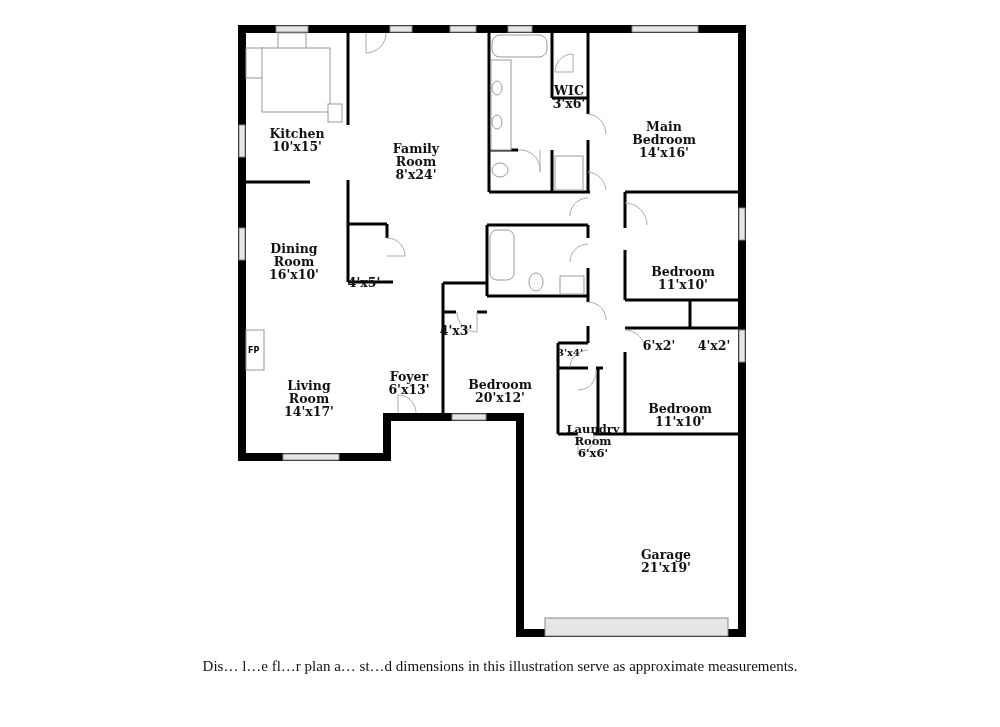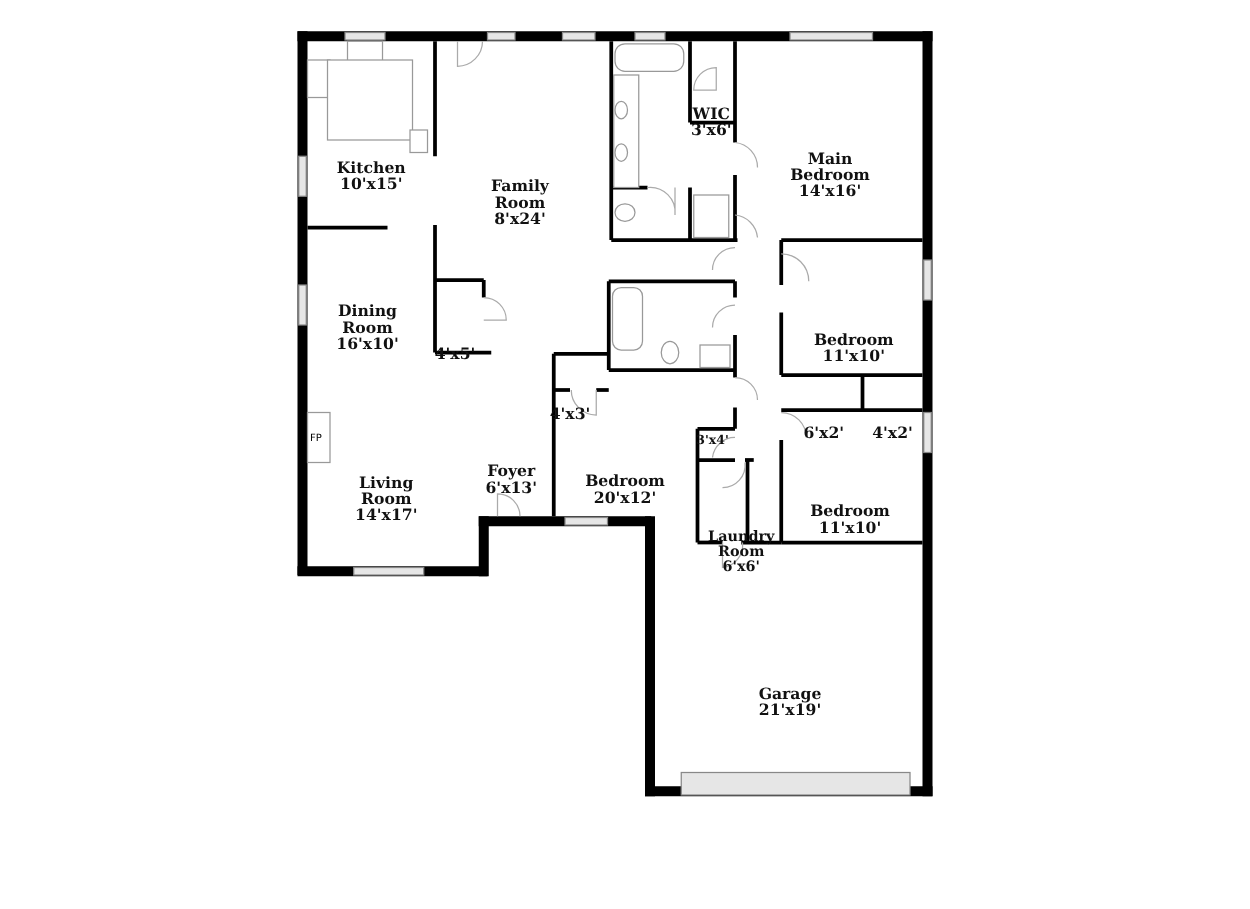--- a/index.html
+++ b/index.html
@@ -5,21 +5,21 @@
   html,body{margin:0;padding:0;background:#fff;}
   body{width:1000px;height:727px;position:relative;overflow:hidden;font-family:"DejaVu Serif",serif;}
   svg{position:absolute;left:0;top:0;}
   .wall{fill:#000;}
   .iw{stroke:#000;stroke-width:3;fill:none;}
   .win{fill:#e6e6e6;stroke:#888;stroke-width:1;}
   .fx{fill:#fff;stroke:#999;stroke-width:1;}
   .door{fill:none;stroke:#aaa;stroke-width:1;}
   .lbl{position:absolute;text-align:center;font-weight:bold;font-size:12.5px;line-height:13px;color:#111;transform:translateX(-50%);white-space:nowrap;margin-top:31px;}
   .small{font-size:12px;text-align:right;}
-  .fp{position:absolute;font-size:8px;font-weight:normal;font-family:"DejaVu Sans",sans-serif;}
+  .fp{position:absolute;font-size:8px;font-weight:bold;font-family:"DejaVu Sans",sans-serif;}
   .disc{position:absolute;left:0;width:1000px;text-align:center;font-family:"Liberation Serif",serif;font-size:15px;line-height:19px;color:#111;top:657px;}
 </style>
 </head>
 <body>
 
 <svg width="1000" height="727" viewBox="0 0 1000 727">
 
   <g>
     <rect class="wall" x="238" y="25" width="508" height="8"></rect>
     <rect class="wall" x="238" y="25" width="8" height="435"></rect>
@@ -183,19 +183,20 @@
   </div>
 <div class="lbl" style="left:680px;top:371px">
     <div>Bedroom</div>
     <div>11'x10'</div>
   </div>
 <div class="lbl" style="left:593px;top:392px;font-size:11.5px;line-height:12px">
     <div>Laundry</div>
     <div>Room</div>
     <div>6'x6'</div>
   </div>
-<div class="lbl" style="left:632px;top:517px">
+<div class="lbl" style="left:666px;top:517px">
     <div>Garage</div>
     <div>21'x19'</div>
   </div>
 
 <div class="disc">
+  <div>Dis… l…e fl…r plan a… st…d dimensions in this illustration serve as approximate measurements.</div>
 </div>
 
 </body></html>

